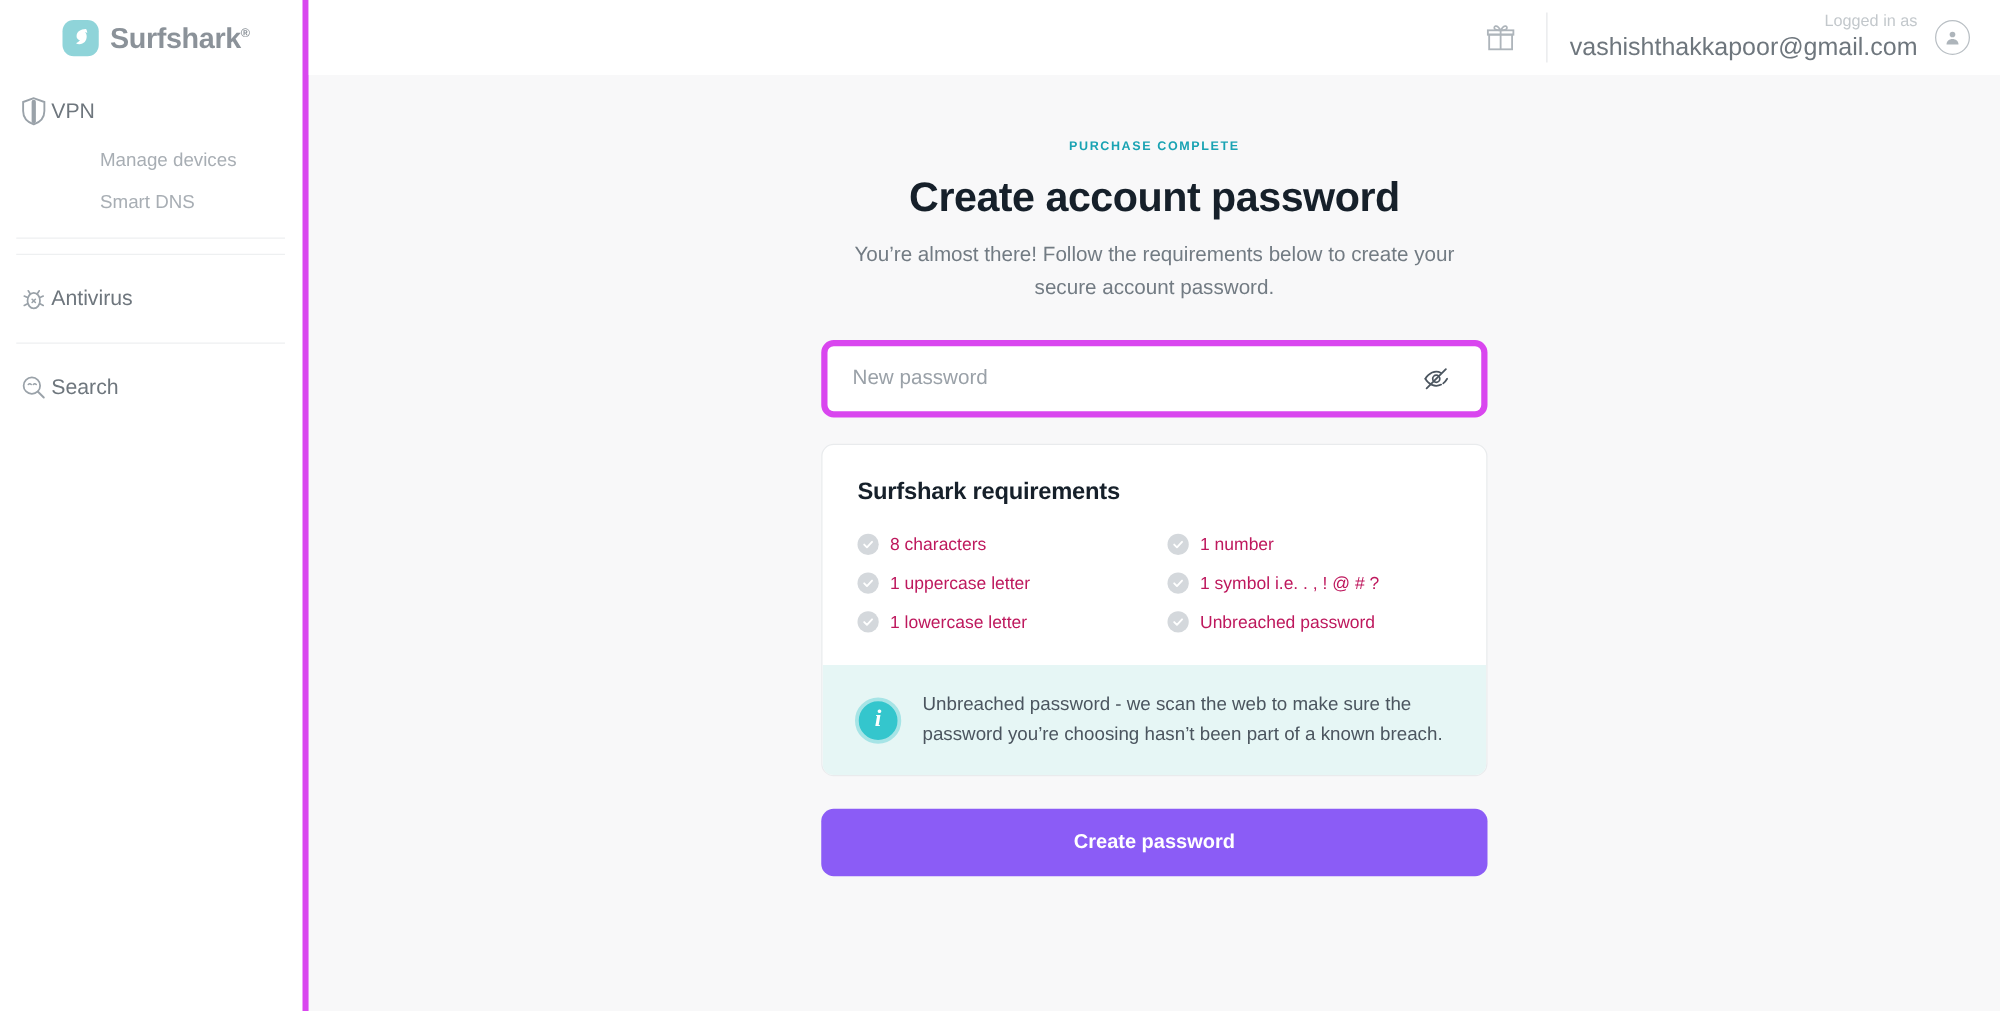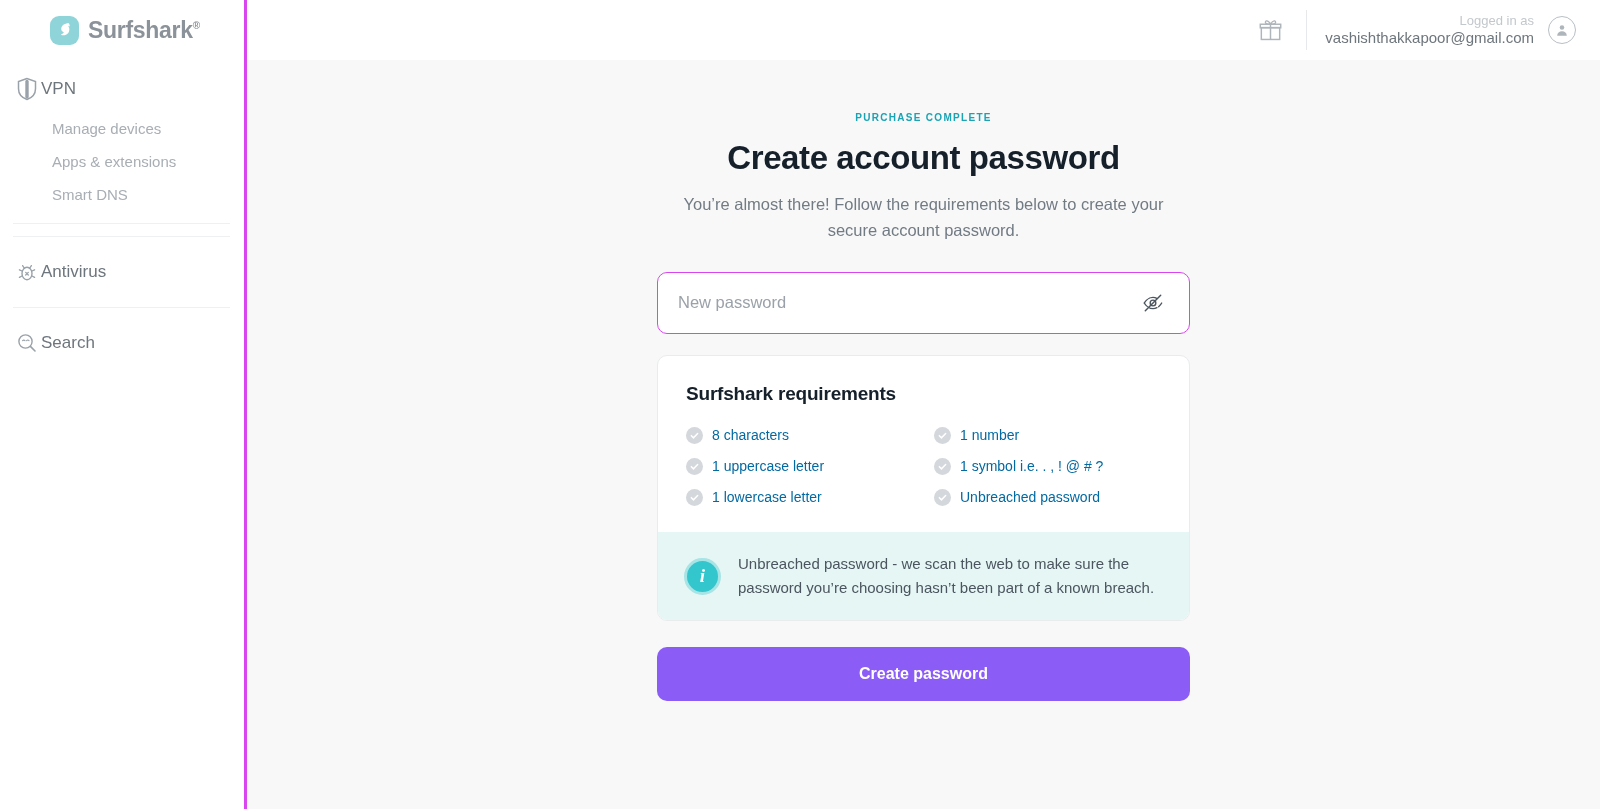--- a/index.html
+++ b/index.html
@@ -17,21 +17,21 @@
     display: flex;
     overflow: hidden;
   }
 
   
   .sidebar {
     width: 247px;
     min-width: 247px;
     height: 809px;
     background: #ffffff;
-    border-right: 3px solid #d946ef;
+    border-right: 5px solid #d946ef;
     padding-top: 0;
   }
   .logo-row {
     height: 60px;
     display: flex;
     align-items: center;
     padding-left: 50px;
     gap: 9px;
   }
   .logo-mark {
@@ -70,21 +70,21 @@
     width: 28px;
     height: 28px;
     display: flex;
     align-items: center;
     justify-content: center;
     flex: none;
   }
   .nav-sub {
     font-size: 15px;
     color: #a8aeb4;
-    padding: 8px 0 8px 52px;
+    padding: 8px 0 8px 80px;
     cursor: pointer;
   }
   .divider {
     height: 1px;
     background: #eef0f1;
     margin: 12px 14px 12px 13px;
   }
 
   
   .main {
@@ -123,21 +123,21 @@
     align-items: center;
     gap: 14px;
     cursor: pointer;
   }
   .account-text { text-align: right; line-height: 1.25; }
   .logged-label {
     font-size: 13px;
     color: #c3c8cc;
   }
   .account-email {
-    font-size: 15px;
+    font-size: 20px;
     color: #6e767d;
   }
   .avatar {
     width: 28px;
     height: 28px;
     border-radius: 50%;
     border: 1.4px solid #b9bfc4;
     display: flex;
     align-items: center;
     justify-content: center;
@@ -171,21 +171,21 @@
     line-height: 1.6;
     text-align: center;
     width: 510px;
     margin-bottom: 28px;
   }
 
   .pw-field {
     width: 533px;
     height: 62px;
     background: #ffffff;
-    border: 1px solid #d946ef;
+    border: 5px solid #d946ef;
     border-radius: 10px;
     display: flex;
     align-items: center;
     padding: 0 22px 0 20px;
     margin-bottom: 21px;
   }
   .pw-input {
     flex: 1;
     border: none;
     outline: none;
@@ -236,21 +236,21 @@
     height: 17px;
     border-radius: 50%;
     background: #d4d8dc;
     display: flex;
     align-items: center;
     justify-content: center;
     flex: none;
   }
   .req-text {
     font-size: 14px;
-    color: #0369a1;
+    color: #be185d;
   }
   .info-banner {
     background: #e6f6f5;
     display: flex;
     align-items: center;
     gap: 17px;
     padding: 20px 26px 20px 26px;
   }
   .info-icon {
     width: 37px;
@@ -306,21 +306,20 @@
       <div class="nav-main">
         <span class="nav-icon">
           <svg width="22" height="24" viewBox="0 0 22 24" aria-hidden="true">
             <path d="M11 1.5 2.5 4.6v7.2c0 5.2 3.5 9 8.5 10.7 5-1.7 8.5-5.5 8.5-10.7V4.6L11 1.5z" fill="none" stroke="#9aa2a9" stroke-width="1.5"></path>
             <path d="M11 4.4v15.6" stroke="#9aa2a9" stroke-width="3.4" stroke-linecap="round"></path>
           </svg>
         </span>
         <span class="nav-label">VPN</span>
       </div>
       <div class="nav-sub">Manage devices</div>
-      <div class="nav-sub">Apps &amp; extensions</div>
       <div class="nav-sub">Smart DNS</div>
     </div>
 
     <div class="divider"></div>
 
 
     <div class="divider"></div>
 
     <div class="nav-main">
       <span class="nav-icon">

